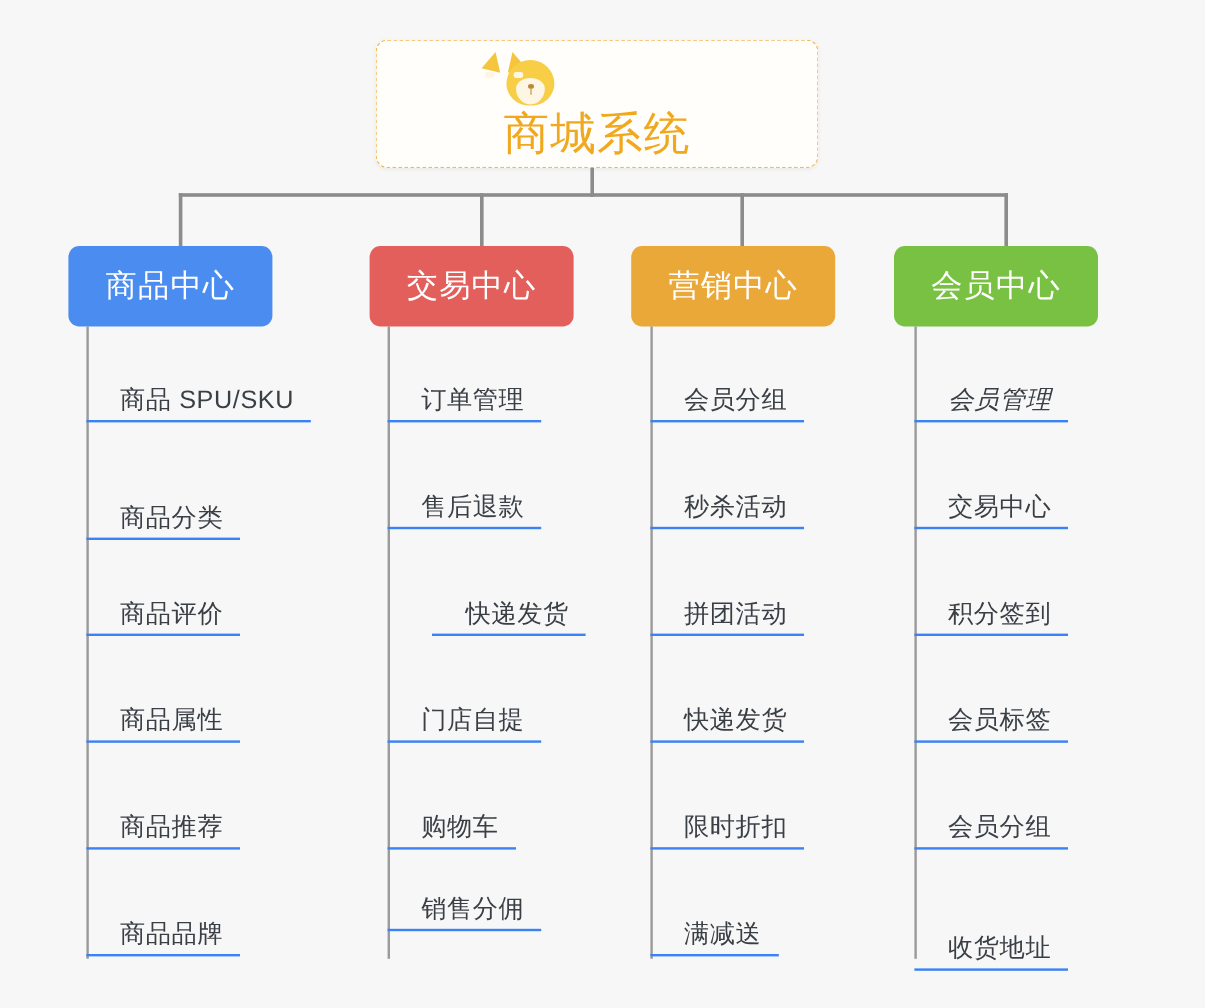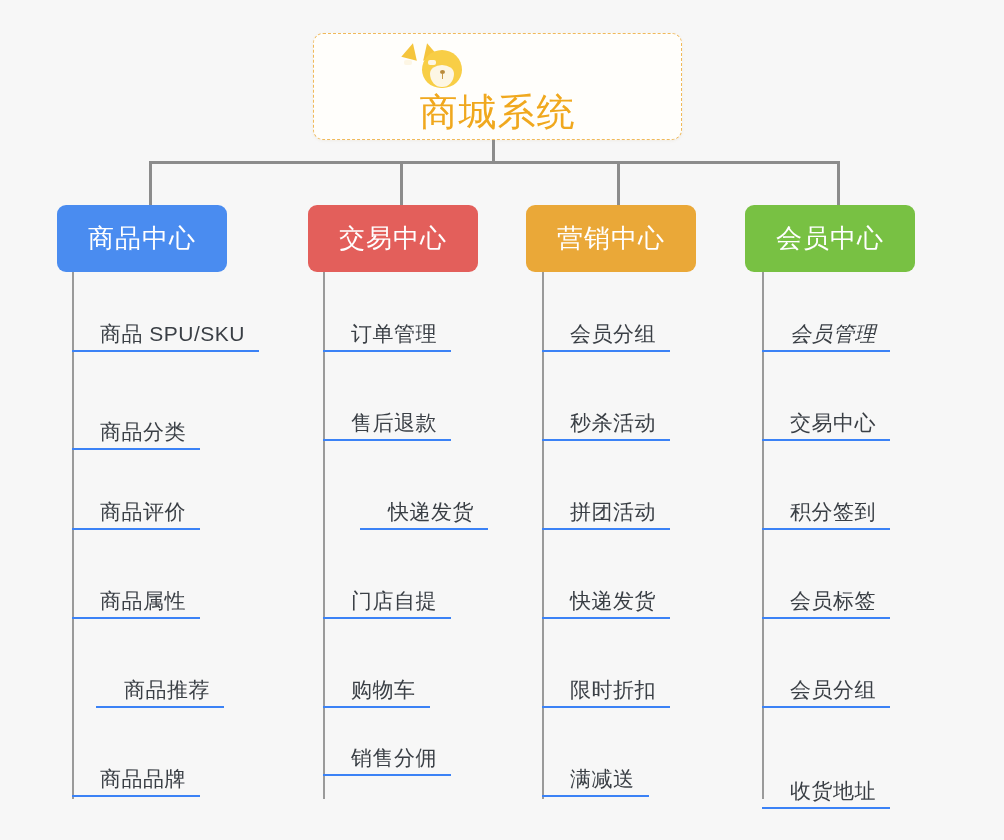--- a/index.html
+++ b/index.html
@@ -219,21 +219,21 @@
     </div>
     <div class="leaf" style="top:134px;justify-content:center;">
       <span class="leaf-underline"><span class="leaf-label">商品分类</span></span>
     </div>
     <div class="leaf" style="top:214px;">
       <span class="leaf-underline"><span class="leaf-label">商品评价</span></span>
     </div>
     <div class="leaf" style="top:303px;">
       <span class="leaf-underline"><span class="leaf-label">商品属性</span></span>
     </div>
-    <div class="leaf" style="top:392px;padding-left:24px;">
+    <div class="leaf" style="top:392px;">
       <span class="leaf-underline"><span class="leaf-label">商品推荐</span></span>
     </div>
     <div class="leaf" style="top:481px;">
       <span class="leaf-underline"><span class="leaf-label">商品品牌</span></span>
     </div>
   </div>
 
   <div class="leaf-col" style="left:323px;">
     <div class="trunk" style="height:527px;"></div>
     <div class="leaf" style="top:36px;">

